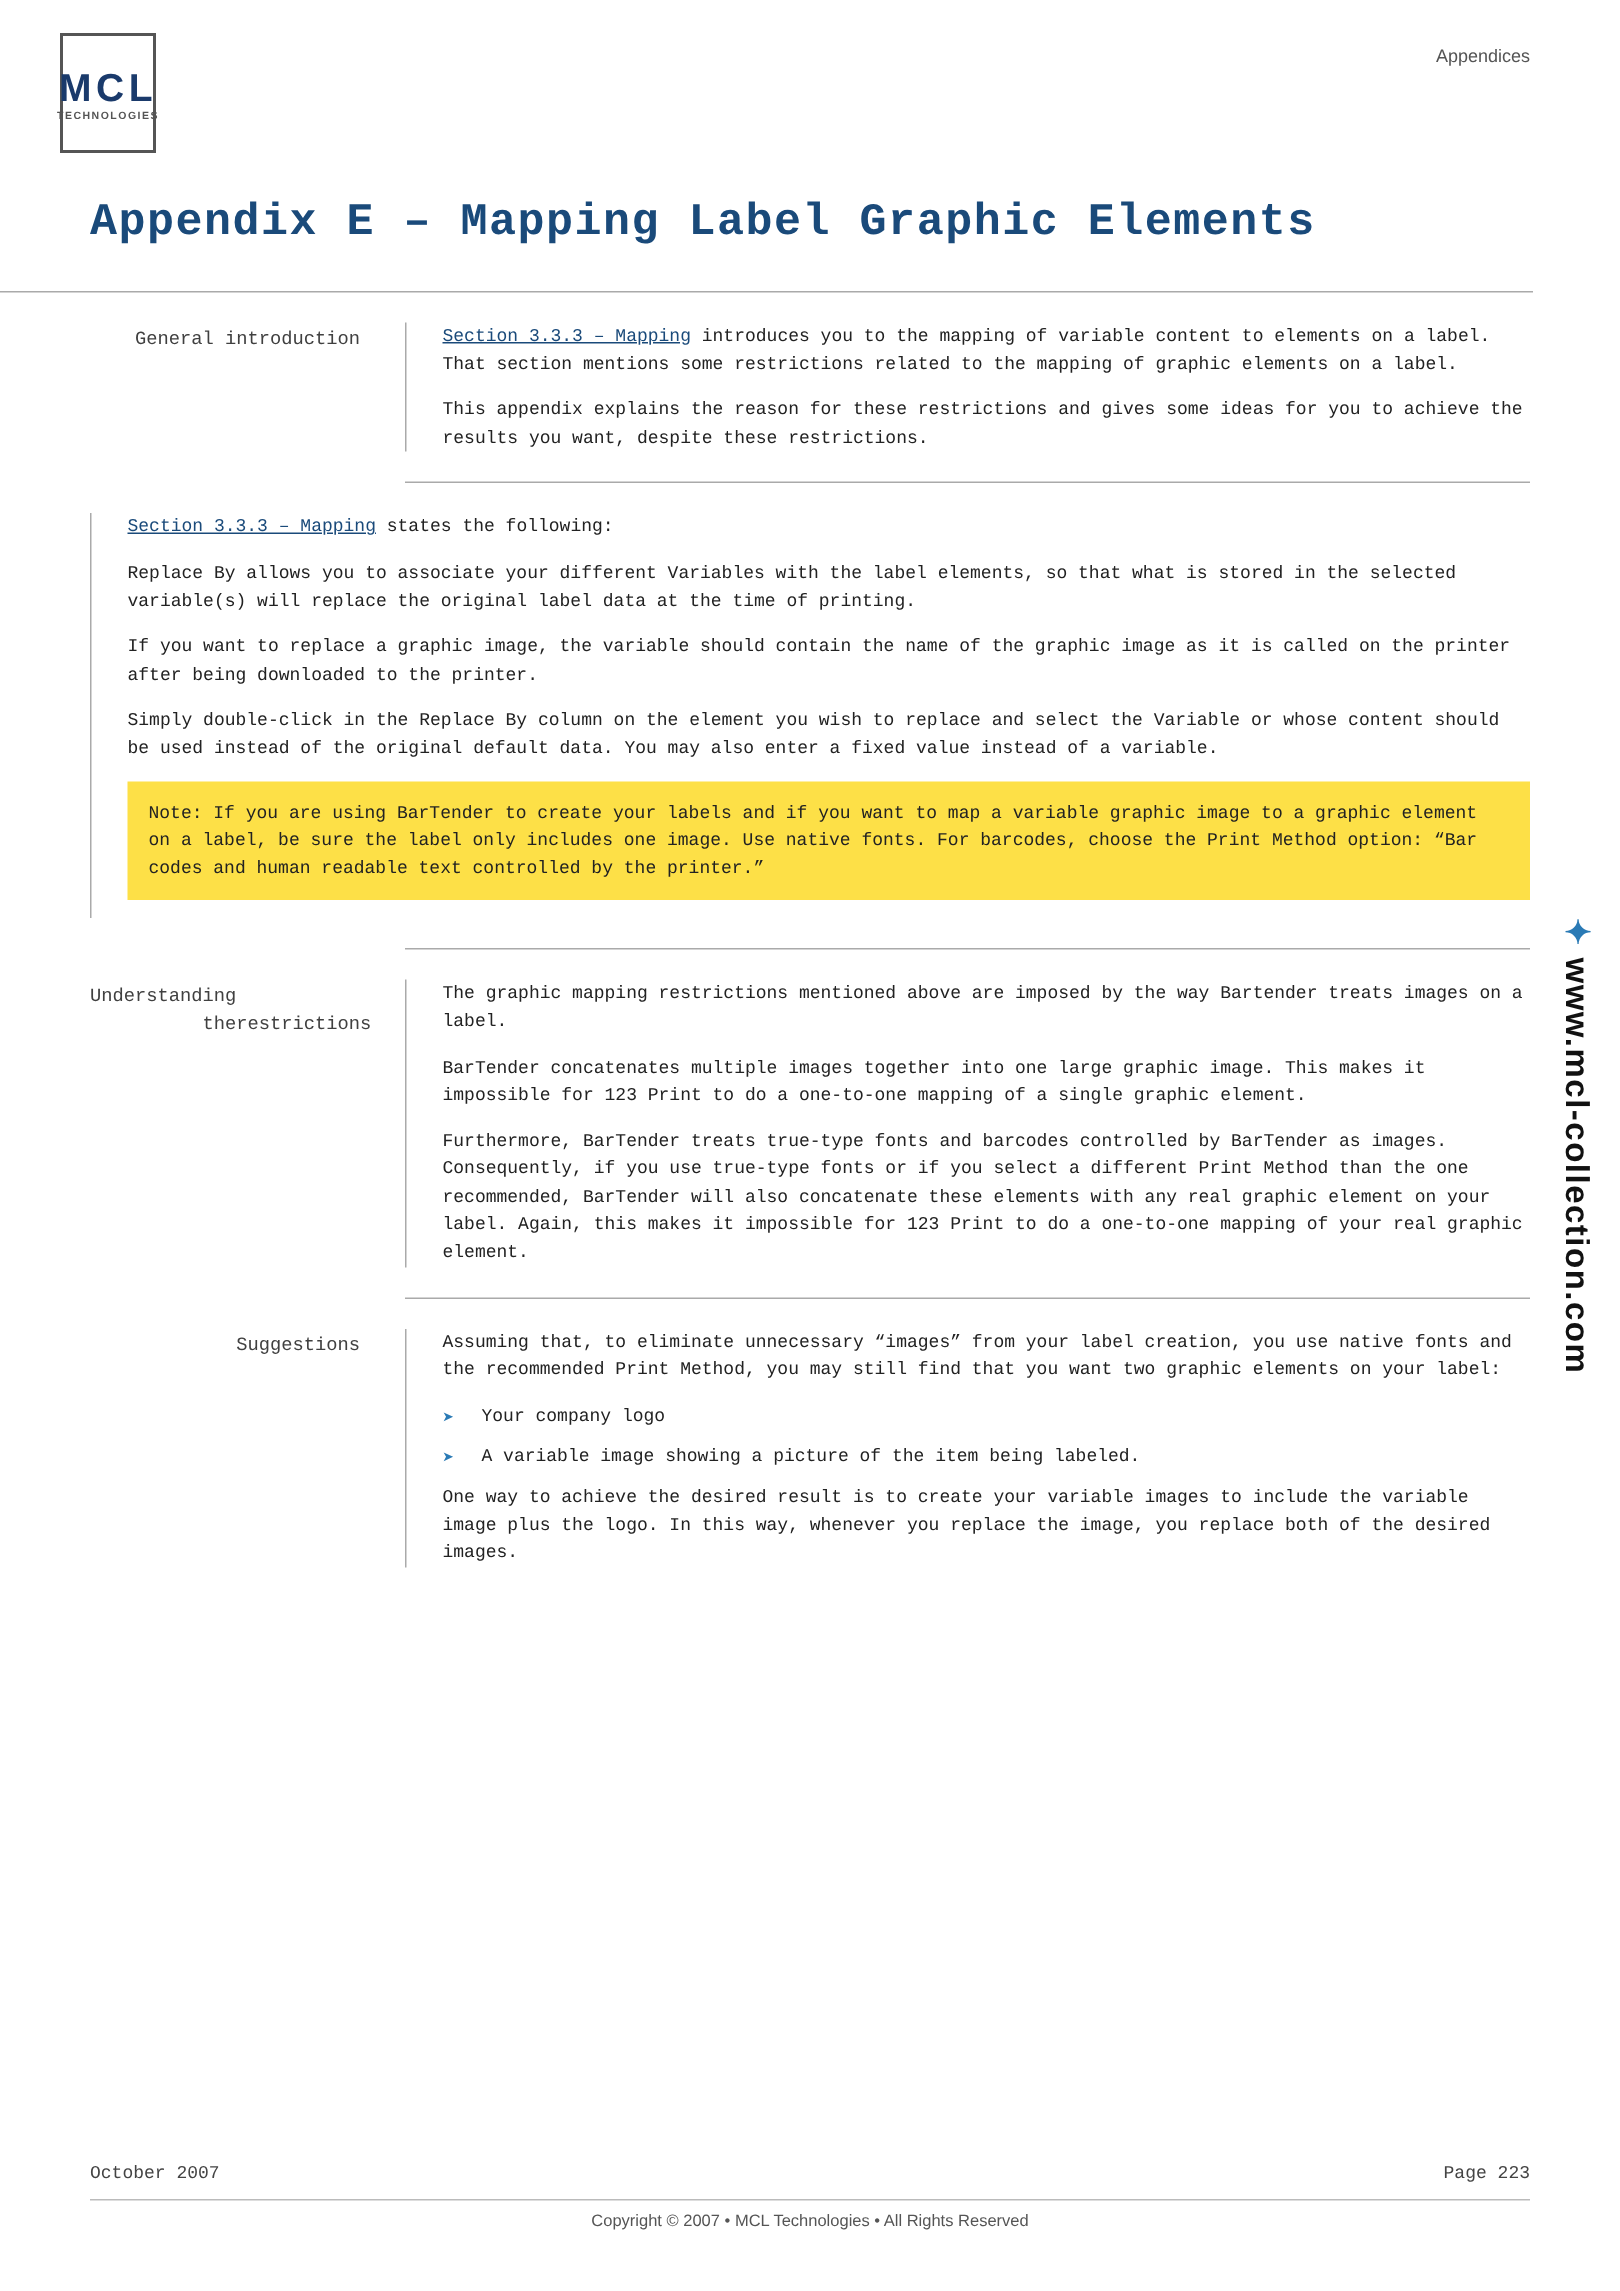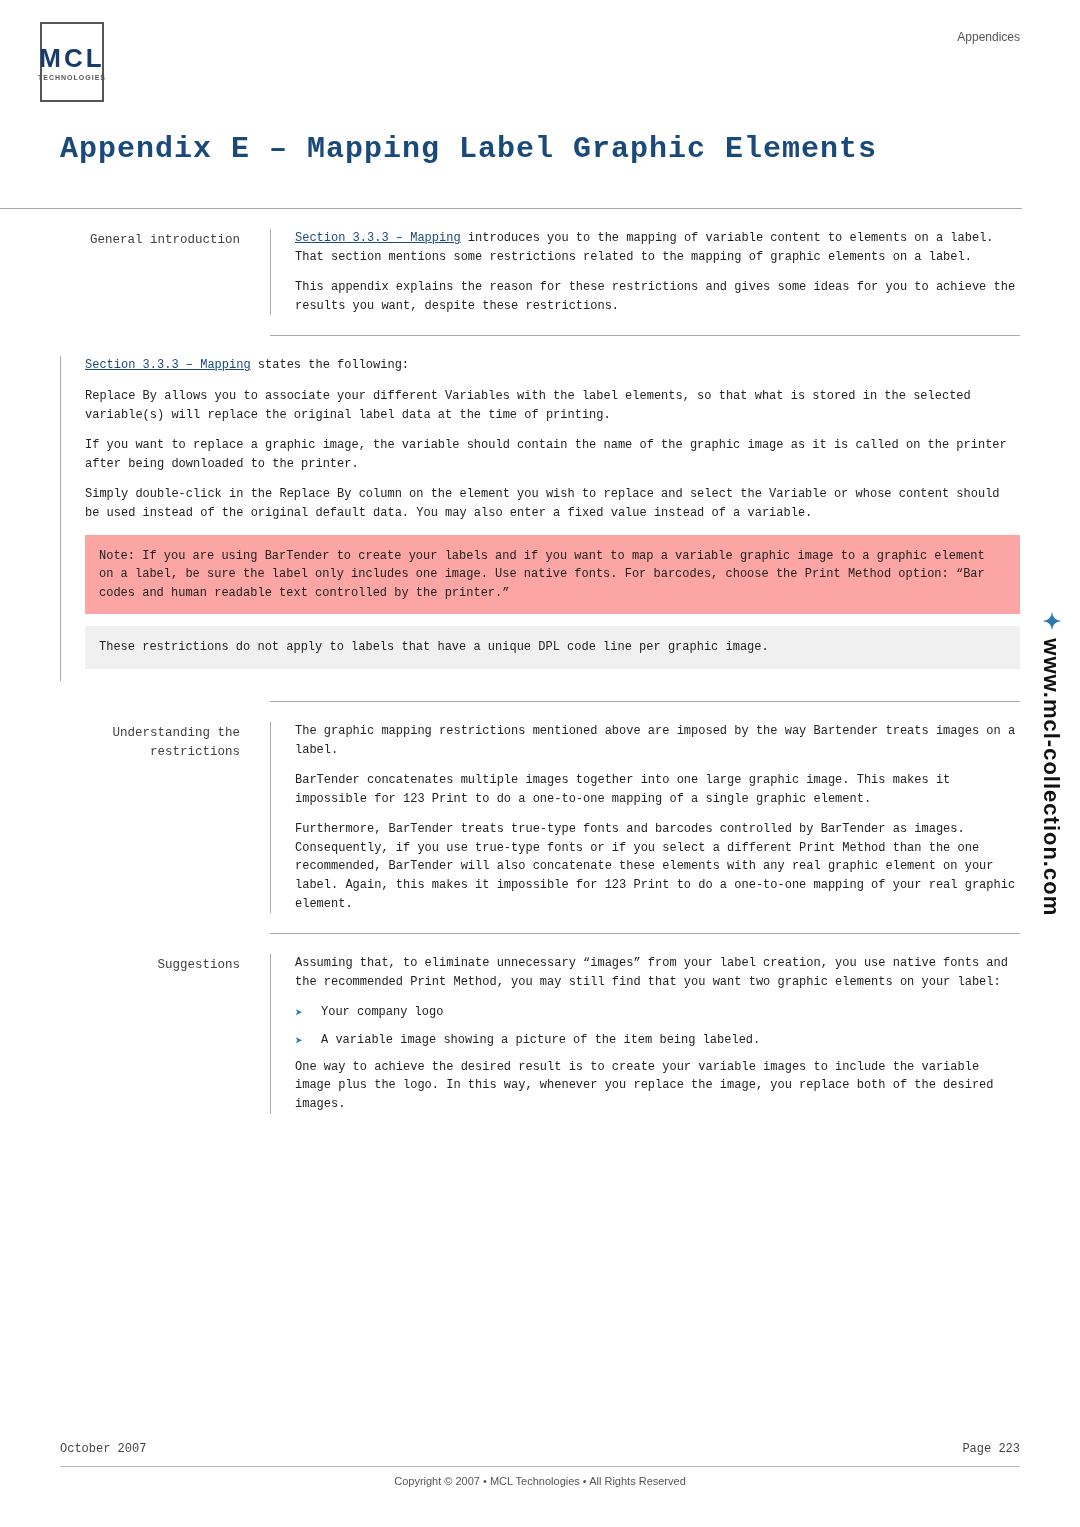--- a/index.html
+++ b/index.html
@@ -77,21 +77,21 @@
       border-bottom: 1.5px solid #aaa;
       padding-bottom: 18px;
     }
 
     .main-title {
       font-family: 'Courier New', Courier, monospace;
       font-size: 30px;
       font-weight: bold;
       color: #1a4a7a;
       letter-spacing: 1px;
-      margin-bottom: 24px;
+      margin-bottom: 10px;
     }
 
     
     .content-area {
       padding: 0 60px 0 60px;
     }
 
     
     .section-row {
       display: flex;
@@ -105,21 +105,21 @@
       font-size: 12.5px;
       color: #404040;
       text-align: right;
       padding-right: 30px;
       padding-top: 2px;
       line-height: 1.5;
     }
 
     .section-label-two {
       display: flex;
-      flex-direction: column;
+      flex-direction: row;
       align-items: flex-end;
     }
 
     .section-content {
       flex: 1;
       border-left: 1.5px solid #aaa;
       padding-left: 24px;
     }
 
     .section-divider {
@@ -142,21 +142,21 @@
     }
 
     
     .link-text {
       color: #1a4a7a;
       text-decoration: underline;
     }
 
     
     .note-box {
-      background: #fca5a5;
+      background: #fde047;
       border: none;
       padding: 12px 14px;
       margin-bottom: 12px;
       font-family: 'Courier New', Courier, monospace;
       font-size: 12px;
       line-height: 1.55;
       color: #222;
     }
 
     
@@ -291,21 +291,20 @@
     <div class="section-row">
       <div class="section-content">
         <p class="para">
           <span class="link-text">Section 3.3.3 – Mapping</span>
           <span> states the following:</span>
         </p>
         <p class="para">Replace By allows you to associate your different Variables with the label elements, so that what is stored in the selected variable(s) will replace the original label data at the time of printing.</p>
         <p class="para">If you want to replace a graphic image, the variable should contain the name of the graphic image as it is called on the printer after being downloaded to the printer.</p>
         <p class="para">Simply double-click in the Replace By column on the element you wish to replace and select the Variable or whose content should be used instead of the original default data. You may also enter a fixed value instead of a variable.</p>
         <div class="note-box">Note: If you are using BarTender to create your labels and if you want to map a variable graphic image to a graphic element on a label, be sure the label only includes one image. Use native fonts. For barcodes, choose the Print Method option: “Bar codes and human readable text controlled by the printer.”</div>
-        <div class="info-box">These restrictions do not apply to labels that have a unique DPL code line per graphic image.</div>
       </div>
     </div>
 
     <hr class="section-divider">
 
     <div class="section-row">
       <div class="section-label">
         <div class="section-label-two">
           <span>Understanding the</span>
           <span>restrictions</span>

